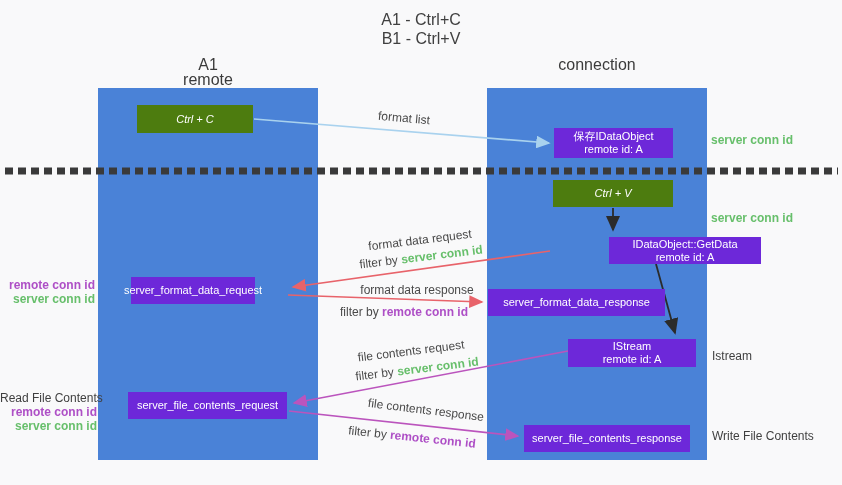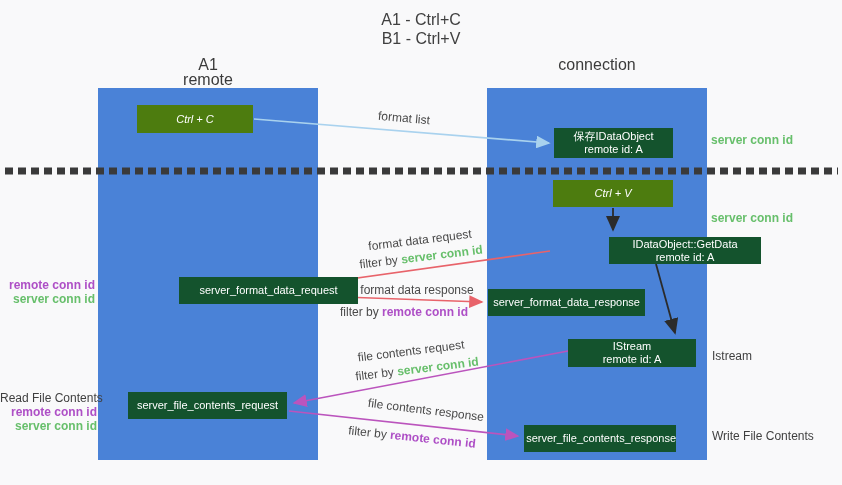--- a/index.html
+++ b/index.html
@@ -27,21 +27,21 @@
   }
   .lifeline.a1{left:98px;}
   .lifeline.b1{left:487px;}
   .node{
     position:absolute;display:flex;flex-direction:column;
     align-items:center;justify-content:center;
     color:#fff;font-size:11px;line-height:13px;text-align:center;
     z-index:3;
   }
   .node.green{background:#4d7c0f;font-style:italic;}
-  .node.orange{background:#14532d;}
+  .node.orange{background:#6d28d9;}
   .arrow-label{
     position:absolute;font-size:12px;color:#4a4a4a;white-space:nowrap;
     transform:translate(-50%,-50%);z-index:2;
   }
   .side-label{
     position:absolute;font-size:12px;white-space:nowrap;z-index:2;
   }
   .side-label.right-align{text-align:right;}
   .green-text{color:#67bf6b;font-weight:bold;}
   .purple-text{color:#ae4fc6;font-weight:bold;}
@@ -113,38 +113,38 @@
 
   <div class="node green" style="left:553px;top:180px;width:120px;height:27px;">
     <div>Ctrl + V</div>
   </div>
 
   <div class="node orange" style="left:571px;top:237px;width:152px;height:27px;margin-left:38px;">
     <div>IDataObject::GetData</div>
     <div>remote id: A</div>
   </div>
 
-  <div class="node orange" style="left:131px;top:277px;width:179px;height:27px;margin-left:48px;">
+  <div class="node orange" style="left:131px;top:277px;width:124px;height:27px;">
     <div>server_format_data_request</div>
   </div>
 
-  <div class="node orange" style="left:488px;top:289px;width:157px;height:27px;">
+  <div class="node orange" style="left:488px;top:289px;width:177px;height:27px;">
     <div>server_format_data_response</div>
   </div>
 
   <div class="node orange" style="left:568px;top:339px;width:128px;height:28px;">
     <div>IStream</div>
     <div>remote id: A</div>
   </div>
 
   <div class="node orange" style="left:128px;top:392px;width:159px;height:27px;">
     <div>server_file_contents_request</div>
   </div>
 
-  <div class="node orange" style="left:524px;top:425px;width:152px;height:27px;align-items:flex-end;">
+  <div class="node orange" style="left:524px;top:425px;width:166px;height:27px;">
     <div>server_file_contents_response</div>
   </div>
 
   <div class="arrow-label" style="left:404px;top:118px;transform:translate(-50%,-50%) rotate(5deg);">format list</div>
 
   <div class="arrow-label" style="left:420px;top:240px;transform:translate(-50%,-50%) rotate(-7deg);">format data request</div>
 
   <div class="arrow-label" style="left:421px;top:257px;transform:translate(-50%,-50%) rotate(-7deg);">
     <span>filter by </span><span class="green-text">server conn id</span>
   </div>

